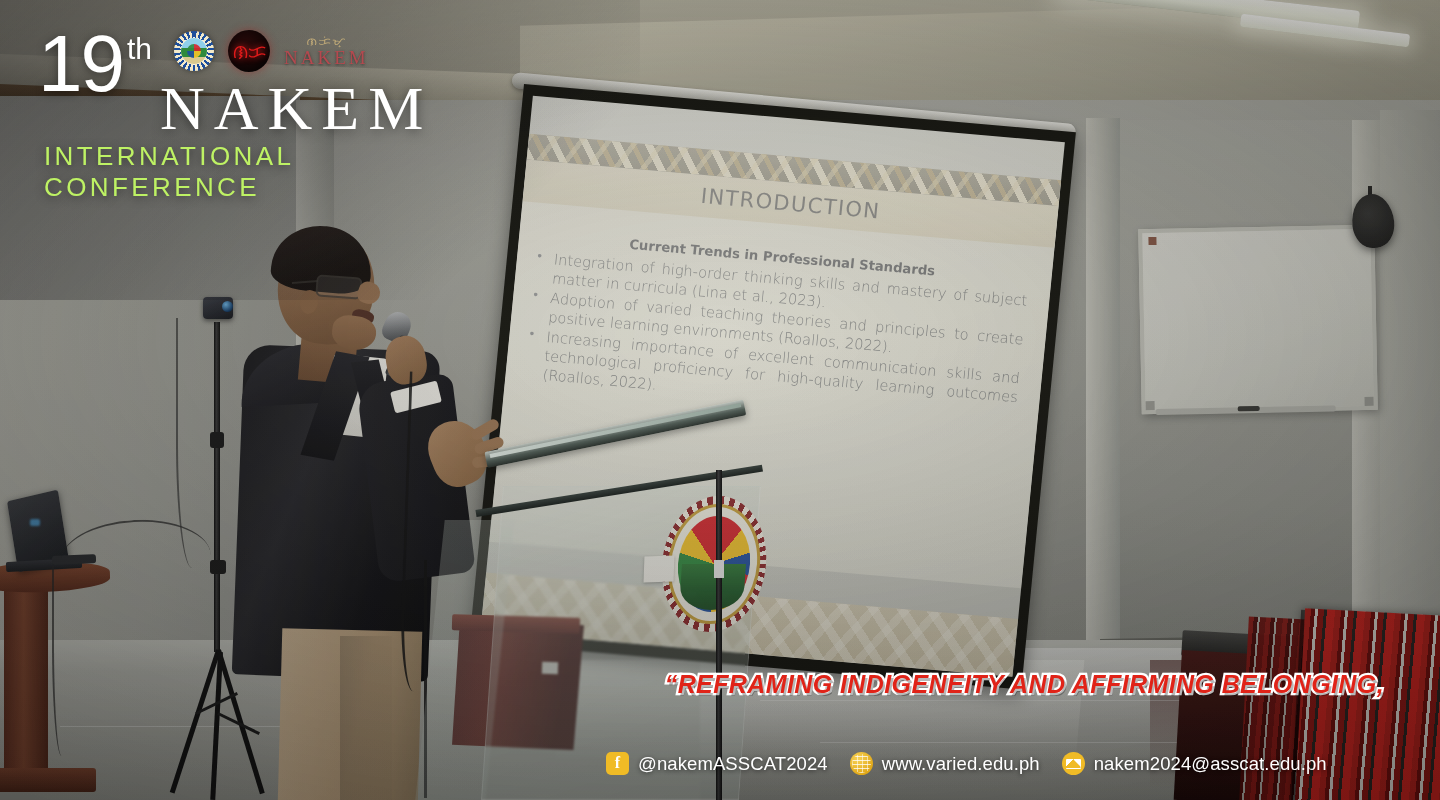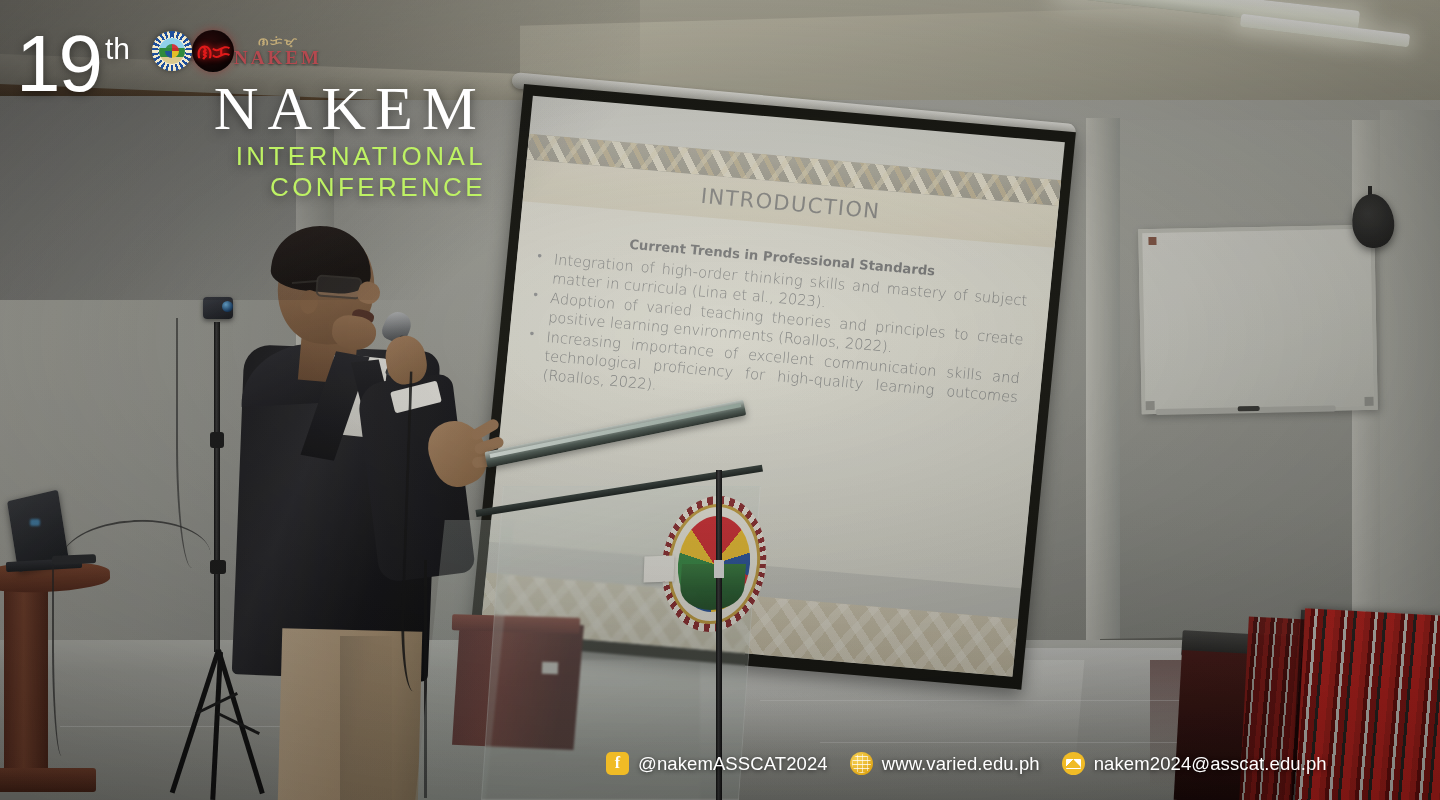--- a/index.html
+++ b/index.html
@@ -585,38 +585,38 @@
   }
 
   
   .tl-scrim {
     position:absolute; left:0; top:0; width:640px; height:300px;
     background:linear-gradient(135deg,rgba(20,20,24,.46) 0%,rgba(20,20,24,.26) 42%,rgba(20,20,24,0) 78%);
     pointer-events:none;
   }
 
   .brand {
-    position:absolute; left:16px; top:22px; width:470px;text-align:right;
+    position:absolute; left:38px; top:22px; width:470px;
   }
   .brand-row1 {
     display:flex; align-items:flex-end; gap:10px; height:74px;
   }
   .brand-19 {
     font-family:"Liberation Sans", sans-serif;
     font-size:80px; line-height:.80; color:#fff; font-weight:400;
     letter-spacing:-2px;
     text-shadow:0 2px 10px rgba(0,0,0,.45);
   }
   .brand-th {
     font-family:"Liberation Sans", sans-serif;
     font-size:30px; color:#fff; font-weight:400;
     position:relative; top:-30px; left:-6px;
     text-shadow:0 2px 8px rgba(0,0,0,.45);
   }
-  .logos { display:flex; align-items:center; margin-left:6px; position:relative; top:-24px;font-weight:bold; }
+  .logos { display:flex; align-items:center; gap:14px; margin-left:6px; position:relative; top:-24px; }
 
   .logo-asscat {
     width:40px; height:40px; border-radius:50%;
     background:
       radial-gradient(circle at 50% 50%, #f4f1e6 0 48%, rgba(0,0,0,0) 48%),
       repeating-conic-gradient(#1d4f9c 0deg 8deg,#f3e9c9 8deg 16deg);
     position:relative;
     box-shadow:0 0 6px rgba(0,0,0,.45);
   }
   .logo-asscat::before {
@@ -896,20 +896,21 @@
           <span class="logo-nakem-script">ᜈᜃᜒᜋ᜔</span>
           <span class="logo-nakem-text">NAKEM</span>
         </div>
       </div>
     </div>
     <div class="brand-nakem">NAKEM</div>
     <div class="brand-conf">INTERNATIONAL CONFERENCE</div>
   </div>
 
   <div class="theme">
+    <div class="theme-line">“REFRAMING INDIGENEITY AND AFFIRMING BELONGING,</div>
   </div>
 
   <div class="contacts">
     <div class="contact">
       <span class="ic ic-fb">f</span>
       <span class="contact-text">@nakemASSCAT2024</span>
     </div>
     <div class="contact">
       <span class="ic ic-globe"></span>
       <span class="contact-text">www.varied.edu.ph</span>

